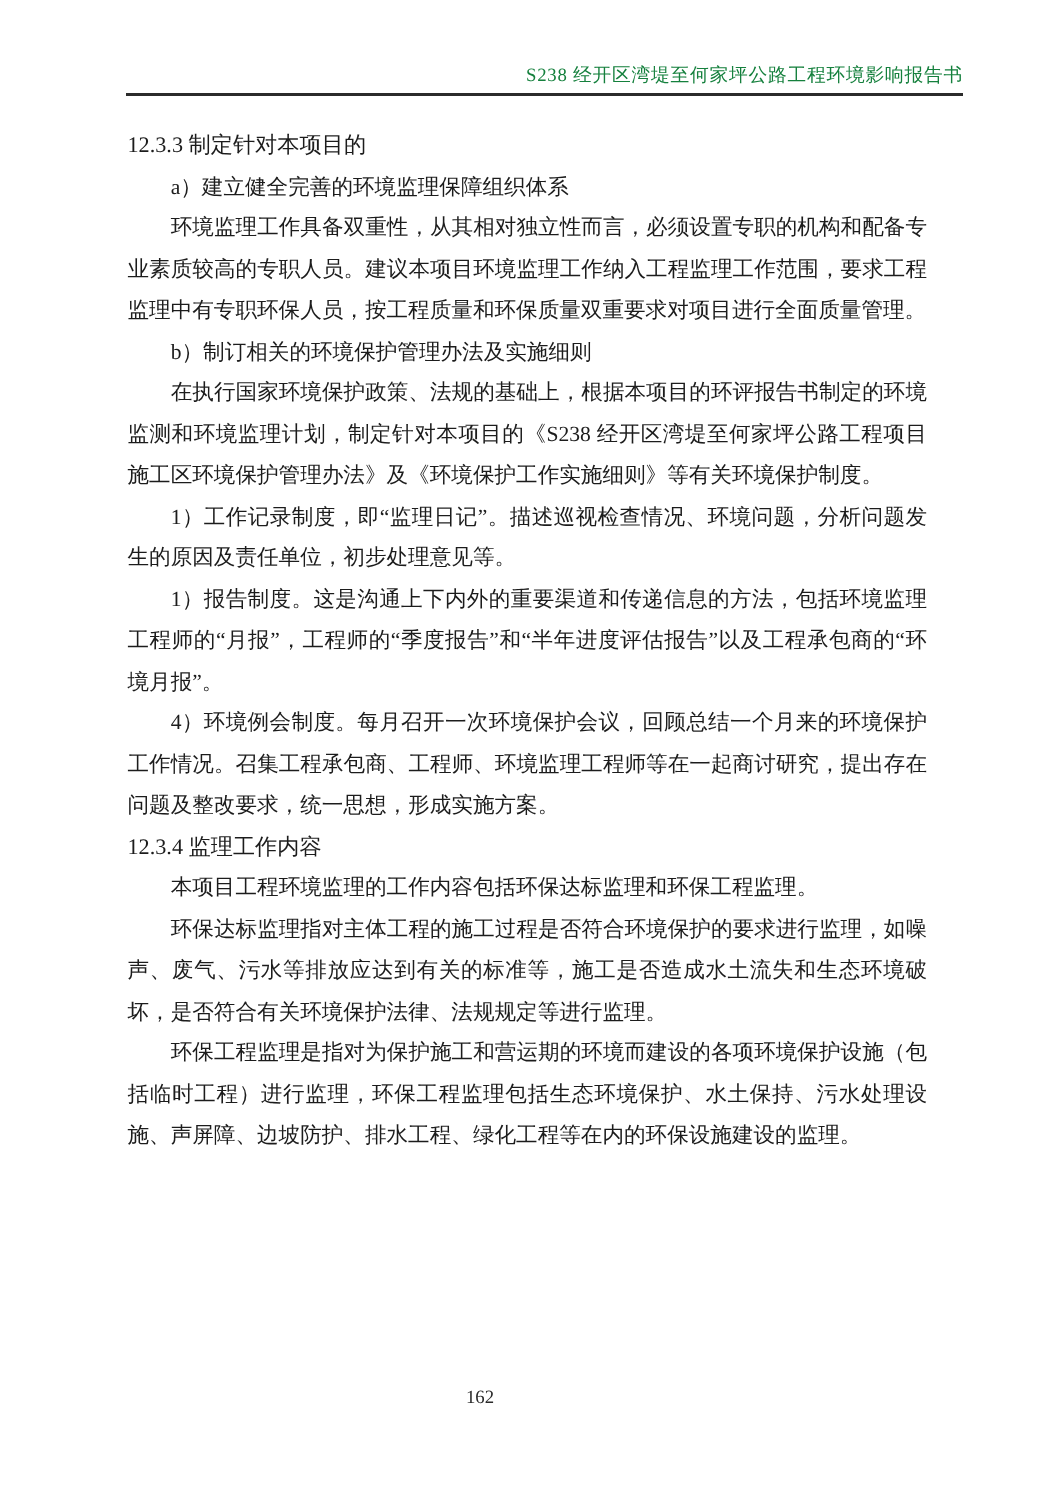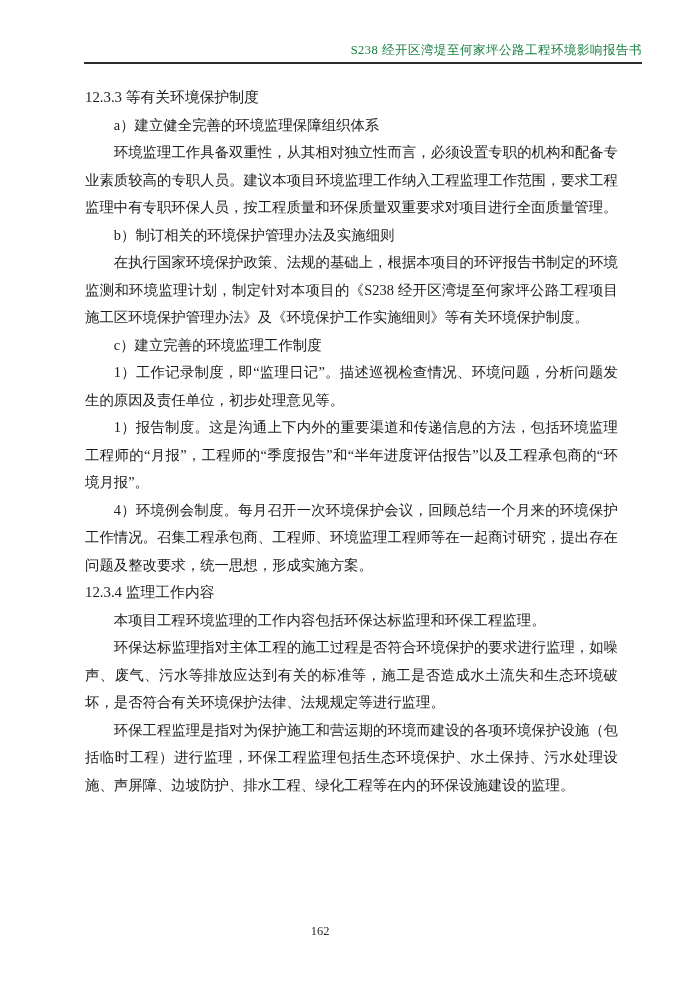--- a/index.html
+++ b/index.html
@@ -66,26 +66,25 @@
 </head>
 <body>
 
 <div class="page">
 
   <div class="running-header">S238 经开区湾堤至何家坪公路工程环境影响报告书</div>
 
   <div class="header-rule"></div>
 
   <div class="content">
-    <div class="blk blk-heading">12.3.3 等有关环境保护制度</div>
+    <div class="blk blk-heading">12.3.3 制定针对本项目的</div>
     <div class="blk blk-item">a）建立健全完善的环境监理保障组织体系</div>
     <div class="blk blk-para">环境监理工作具备双重性，从其相对独立性而言，必须设置专职的机构和配备专业素质较高的专职人员。建议本项目环境监理工作纳入工程监理工作范围，要求工程监理中有专职环保人员，按工程质量和环保质量双重要求对项目进行全面质量管理。</div>
     <div class="blk blk-item">b）制订相关的环境保护管理办法及实施细则</div>
     <div class="blk blk-para">在执行国家环境保护政策、法规的基础上，根据本项目的环评报告书制定的环境监测和环境监理计划，制定针对本项目的《S238 经开区湾堤至何家坪公路工程项目施工区环境保护管理办法》及《环境保护工作实施细则》等有关环境保护制度。</div>
-    <div class="blk blk-item">c）建立完善的环境监理工作制度</div>
     <div class="blk blk-para">1）工作记录制度，即“监理日记”。描述巡视检查情况、环境问题，分析问题发生的原因及责任单位，初步处理意见等。</div>
     <div class="blk blk-para">1）报告制度。这是沟通上下内外的重要渠道和传递信息的方法，包括环境监理工程师的“月报”，工程师的“季度报告”和“半年进度评估报告”以及工程承包商的“环境月报”。</div>
     <div class="blk blk-para">4）环境例会制度。每月召开一次环境保护会议，回顾总结一个月来的环境保护工作情况。召集工程承包商、工程师、环境监理工程师等在一起商讨研究，提出存在问题及整改要求，统一思想，形成实施方案。</div>
     <div class="blk blk-heading">12.3.4 监理工作内容</div>
     <div class="blk blk-para">本项目工程环境监理的工作内容包括环保达标监理和环保工程监理。</div>
     <div class="blk blk-para">环保达标监理指对主体工程的施工过程是否符合环境保护的要求进行监理，如噪声、废气、污水等排放应达到有关的标准等，施工是否造成水土流失和生态环境破坏，是否符合有关环境保护法律、法规规定等进行监理。</div>
     <div class="blk blk-para">环保工程监理是指对为保护施工和营运期的环境而建设的各项环境保护设施（包括临时工程）进行监理，环保工程监理包括生态环境保护、水土保持、污水处理设施、声屏障、边坡防护、排水工程、绿化工程等在内的环保设施建设的监理。</div>
   </div>
 
   <div class="page-footer">162</div>

